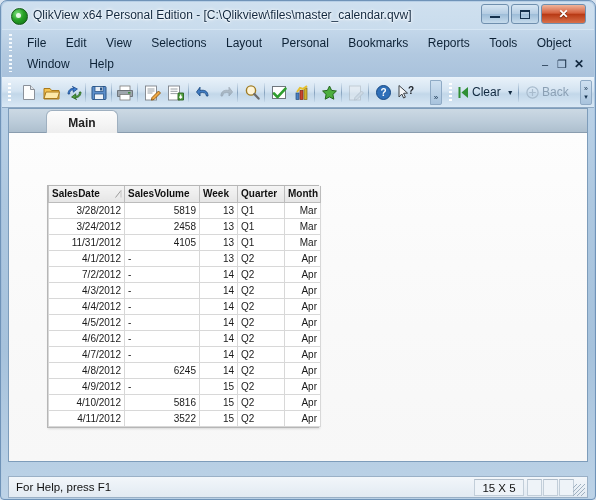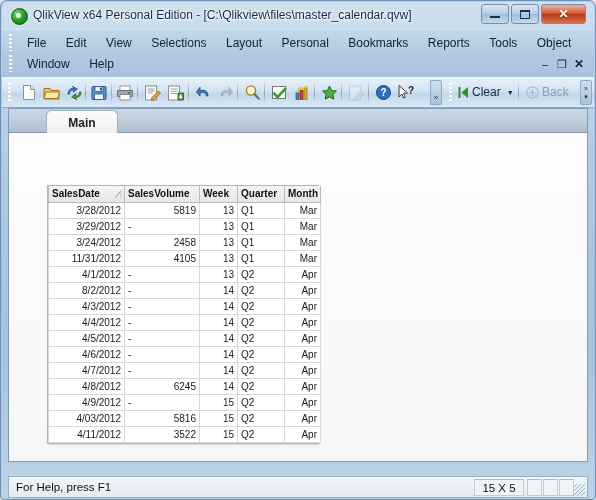--- a/index.html
+++ b/index.html
@@ -460,27 +460,20 @@
           </thead>
           <tbody id="grid-body">
                 <tr>
                   <td class="num">3/28/2012</td>
                   <td class="num">5819</td>
                   <td class="num">13</td>
                   <td>Q1</td>
                   <td class="num">Mar</td>
                 </tr>
                 <tr>
-                  <td class="num">3/29/2012</td>
-                  <td class="dash">-</td>
-                  <td class="num">13</td>
-                  <td>Q1</td>
-                  <td class="num">Mar</td>
-                </tr>
-                <tr>
                   <td class="num">3/24/2012</td>
                   <td class="num">2458</td>
                   <td class="num">13</td>
                   <td>Q1</td>
                   <td class="num">Mar</td>
                 </tr>
                 <tr>
                   <td class="num">11/31/2012</td>
                   <td class="num">4105</td>
                   <td class="num">13</td>
@@ -488,21 +481,21 @@
                   <td class="num">Mar</td>
                 </tr>
                 <tr>
                   <td class="num">4/1/2012</td>
                   <td class="dash">-</td>
                   <td class="num">13</td>
                   <td>Q2</td>
                   <td class="num">Apr</td>
                 </tr>
                 <tr>
-                  <td class="num">8/2/2012</td>
+                  <td class="num">7/2/2012</td>
                   <td class="dash">-</td>
                   <td class="num">14</td>
                   <td>Q2</td>
                   <td class="num">Apr</td>
                 </tr>
                 <tr>
                   <td class="num">4/3/2012</td>
                   <td class="dash">-</td>
                   <td class="num">14</td>
                   <td>Q2</td>
@@ -544,21 +537,21 @@
                   <td class="num">Apr</td>
                 </tr>
                 <tr>
                   <td class="num">4/9/2012</td>
                   <td class="dash">-</td>
                   <td class="num">15</td>
                   <td>Q2</td>
                   <td class="num">Apr</td>
                 </tr>
                 <tr>
-                  <td class="num">4/03/2012</td>
+                  <td class="num">4/10/2012</td>
                   <td class="num">5816</td>
                   <td class="num">15</td>
                   <td>Q2</td>
                   <td class="num">Apr</td>
                 </tr>
                 <tr>
                   <td class="num">4/11/2012</td>
                   <td class="num">3522</td>
                   <td class="num">15</td>
                   <td>Q2</td>

